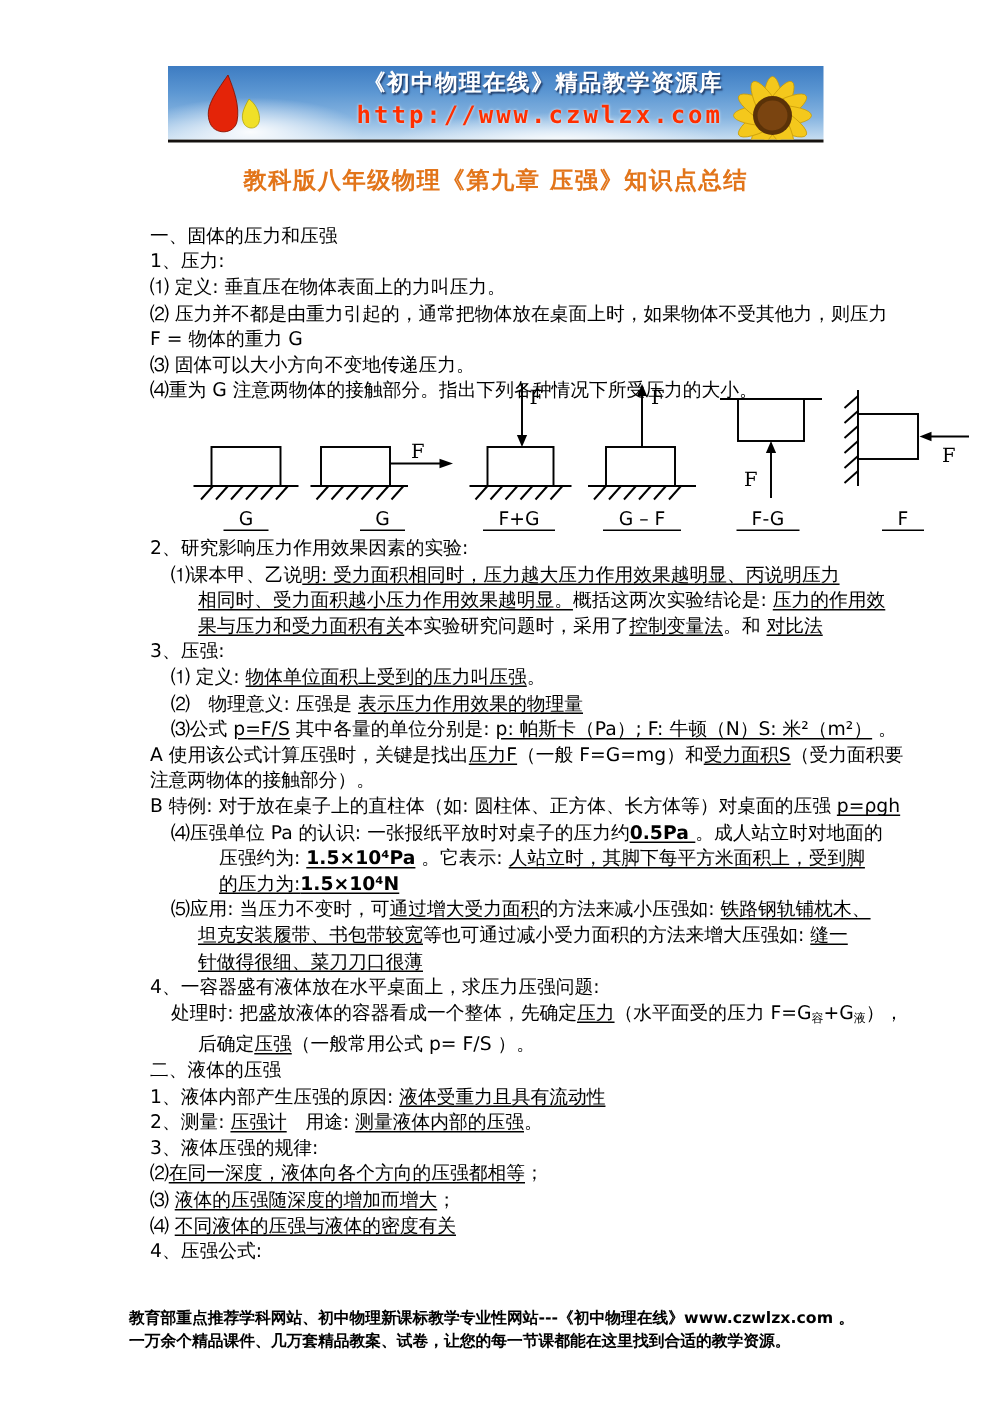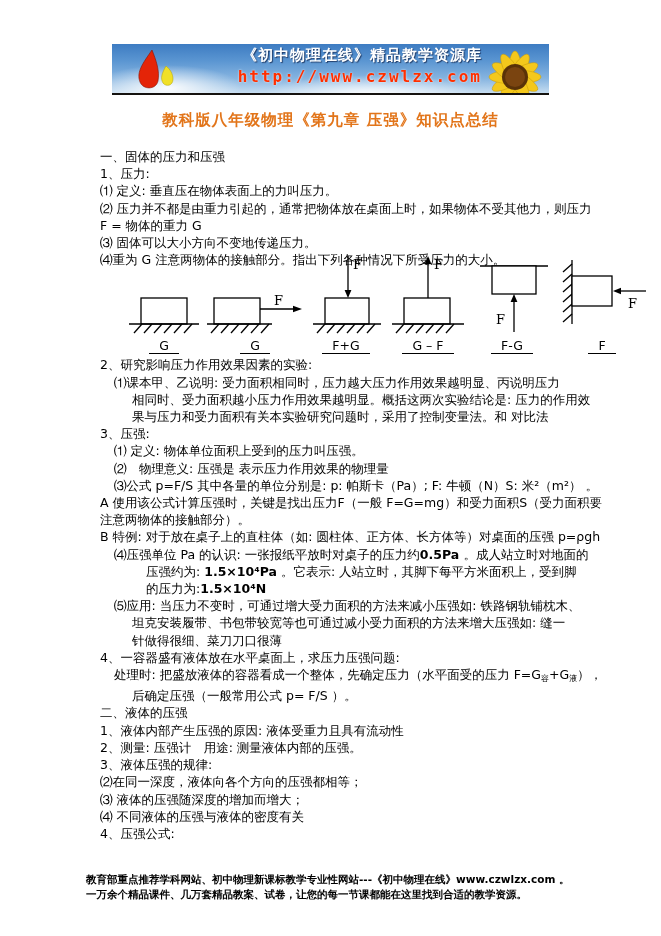--- a/index.html
+++ b/index.html
@@ -38,21 +38,21 @@
     letter-spacing:1px;
   }
 
   
   .doc{position:absolute;left:100px;top:148px;width:472px;font-size:12.5px;line-height:17.2px;}
   .doc-line{white-space:nowrap;}
   .ind0{padding-left:0;}
   .ind1{padding-left:14px;}
   .ind2{padding-left:32px;}
   .ind3{padding-left:46px;}
-  .u{text-underline-offset:2px;margin-top:36px;}
+  .u{text-decoration:underline;text-underline-offset:2px;margin-top:36px;}
   .b{font-weight:bold;}
   .sb{font-size:8px;vertical-align:-2px;}
 
   
   .figures-row{
     display:flex;align-items:flex-end;gap:4px;margin:2px 0 2px 26px;height:84px;
   }
   .figure{display:flex;flex-direction:column;align-items:center;}
   .figure svg{display:block;}
   .fig-answer{

